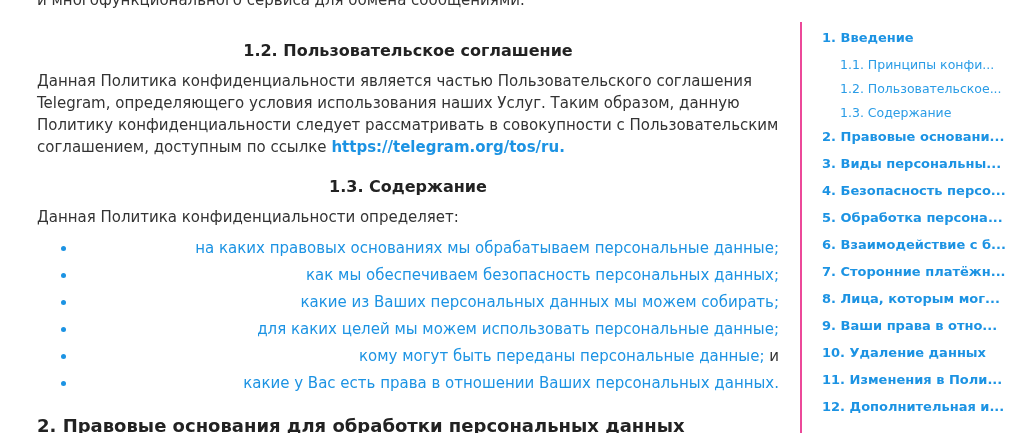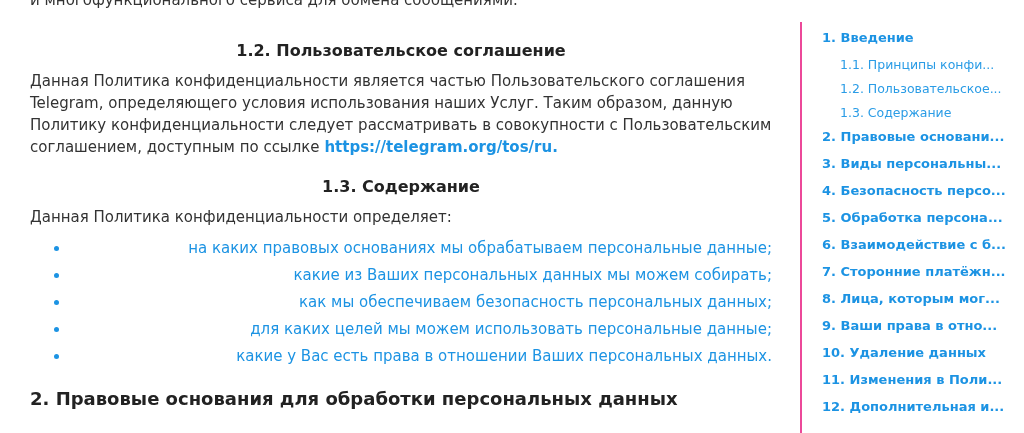--- a/index.html
+++ b/index.html
@@ -16,21 +16,21 @@
   }
   .page {
     position: relative;
     width: 1024px;
     height: 433px;
   }
 
   
   .article {
     position: absolute;
-    left: 2px;
+    left: 9px;
     top: 0;
     width: 800px;
     height: 433px;
     padding: 0 30px 0 28px;
     box-sizing: border-box;
     overflow: hidden;
   }
 
   .cut-line {
     font-size: 15px;
@@ -144,23 +144,24 @@
     <p class="cut-line">и многофункционального сервиса для обмена сообщениями.</p>
 
     <h3 class="sub-head">1.2. Пользовательское соглашение</h3>
     <p class="body-text"><span>Данная Политика конфиденциальности является частью Пользовательского соглашения Telegram, определяющего условия использования наших Услуг. Таким образом, данную Политику конфиденциальности следует рассматривать в совокупности с Пользовательским соглашением, доступным по ссылке </span><a class="doc-link" href="#">https://telegram.org/tos/ru.</a></p>
 
     <h3 class="sub-head">1.3. Содержание</h3>
     <p class="body-text">Данная Политика конфиденциальности определяет:</p>
 
     <ul class="bullets">
       <li><span>на каких правовых основаниях мы обрабатываем персональные данные;</span><span class="tail"></span></li>
+      <li><span>как мы обеспечиваем безопасность персональных данных;</span><span class="tail"></span></li>
       <li><span>какие из Ваших персональных данных мы можем собирать;</span><span class="tail"></span></li>
-      <li><span>как мы обеспечиваем безопасность персональных данных;</span><span class="tail"></span></li>
       <li><span>для каких целей мы можем использовать персональные данные;</span><span class="tail"></span></li>
+      <li><span>кому могут быть переданы персональные данные;</span><span class="tail"> и</span></li>
       <li><span>какие у Вас есть права в отношении Ваших персональных данных.</span><span class="tail"></span></li>
     </ul>
 
     <h2 class="sec-head">2. Правовые основания для обработки персональных данных</h2>
 
   </div>
 
   <div class="toc">
     <div class="toc-active-bar"></div>
 

